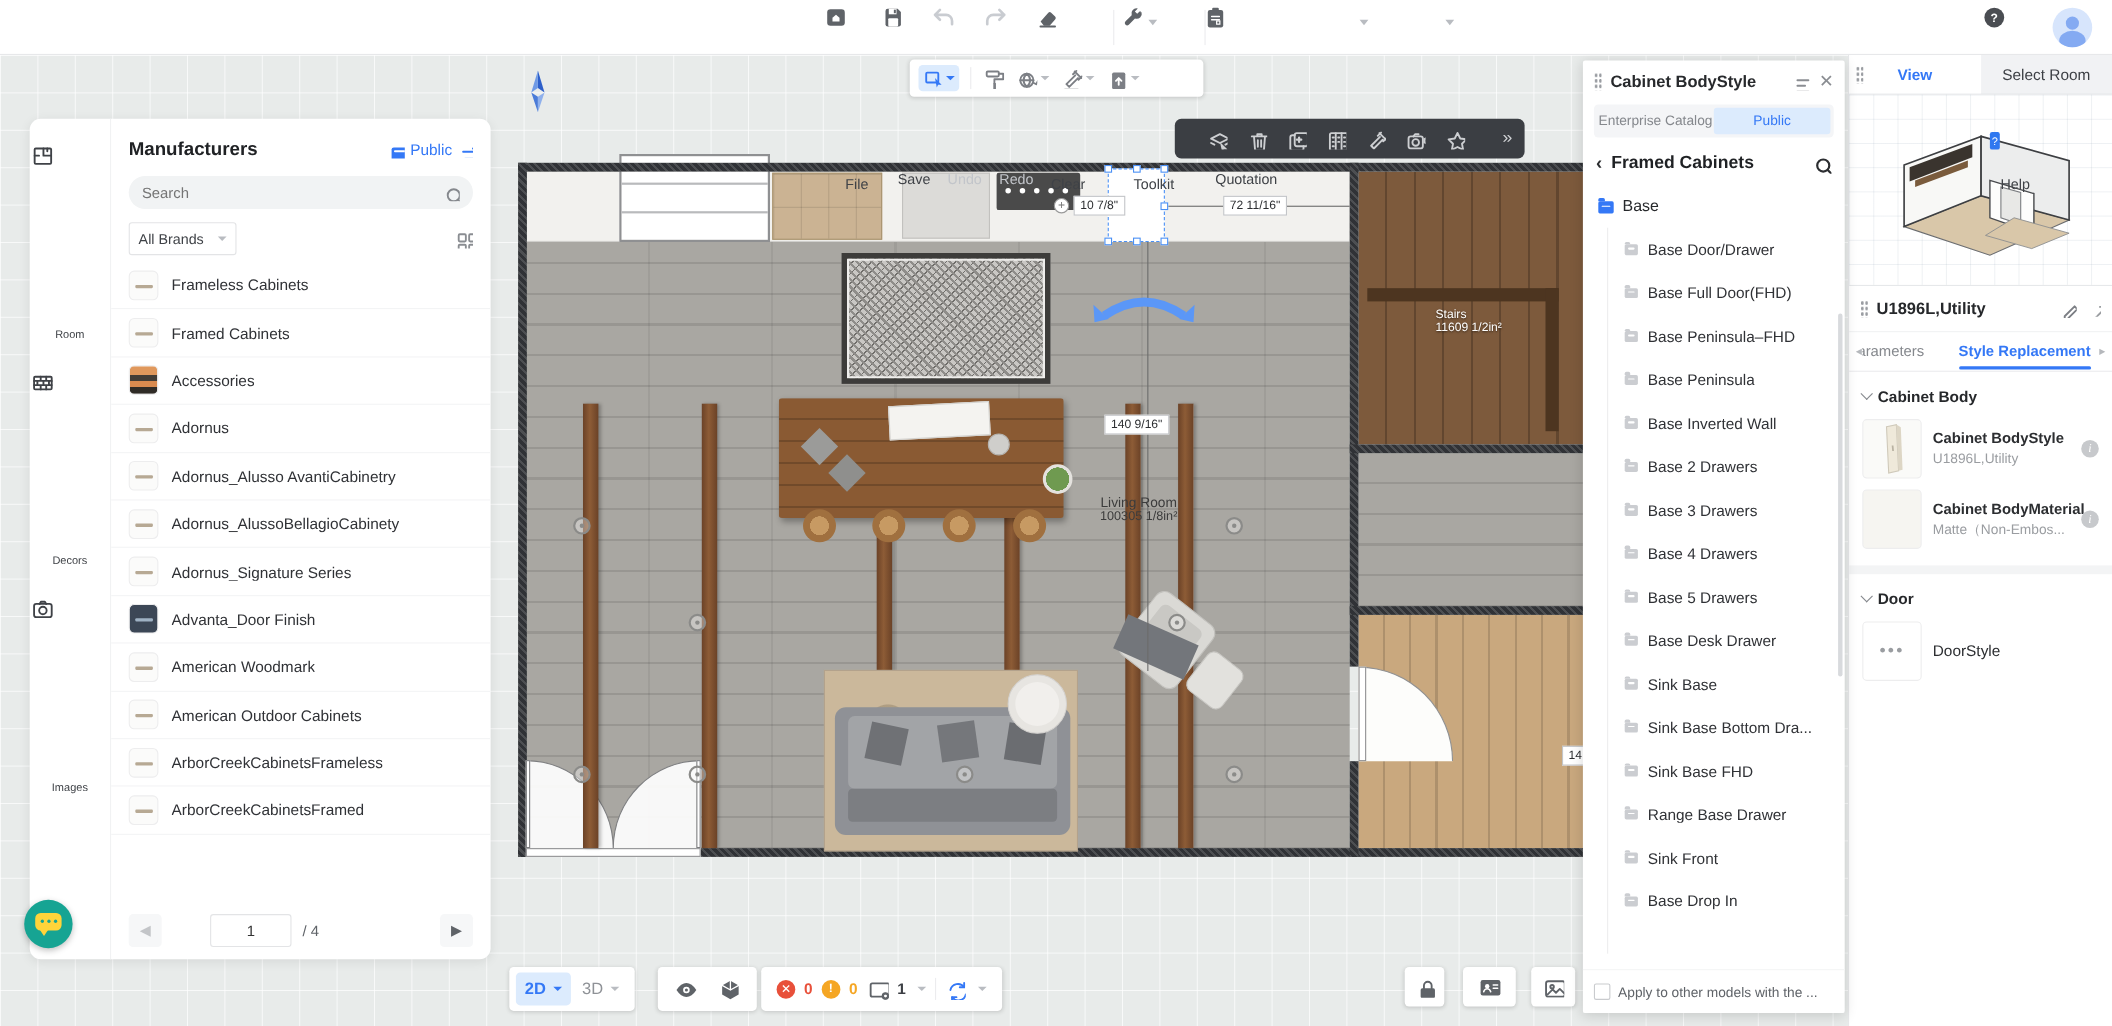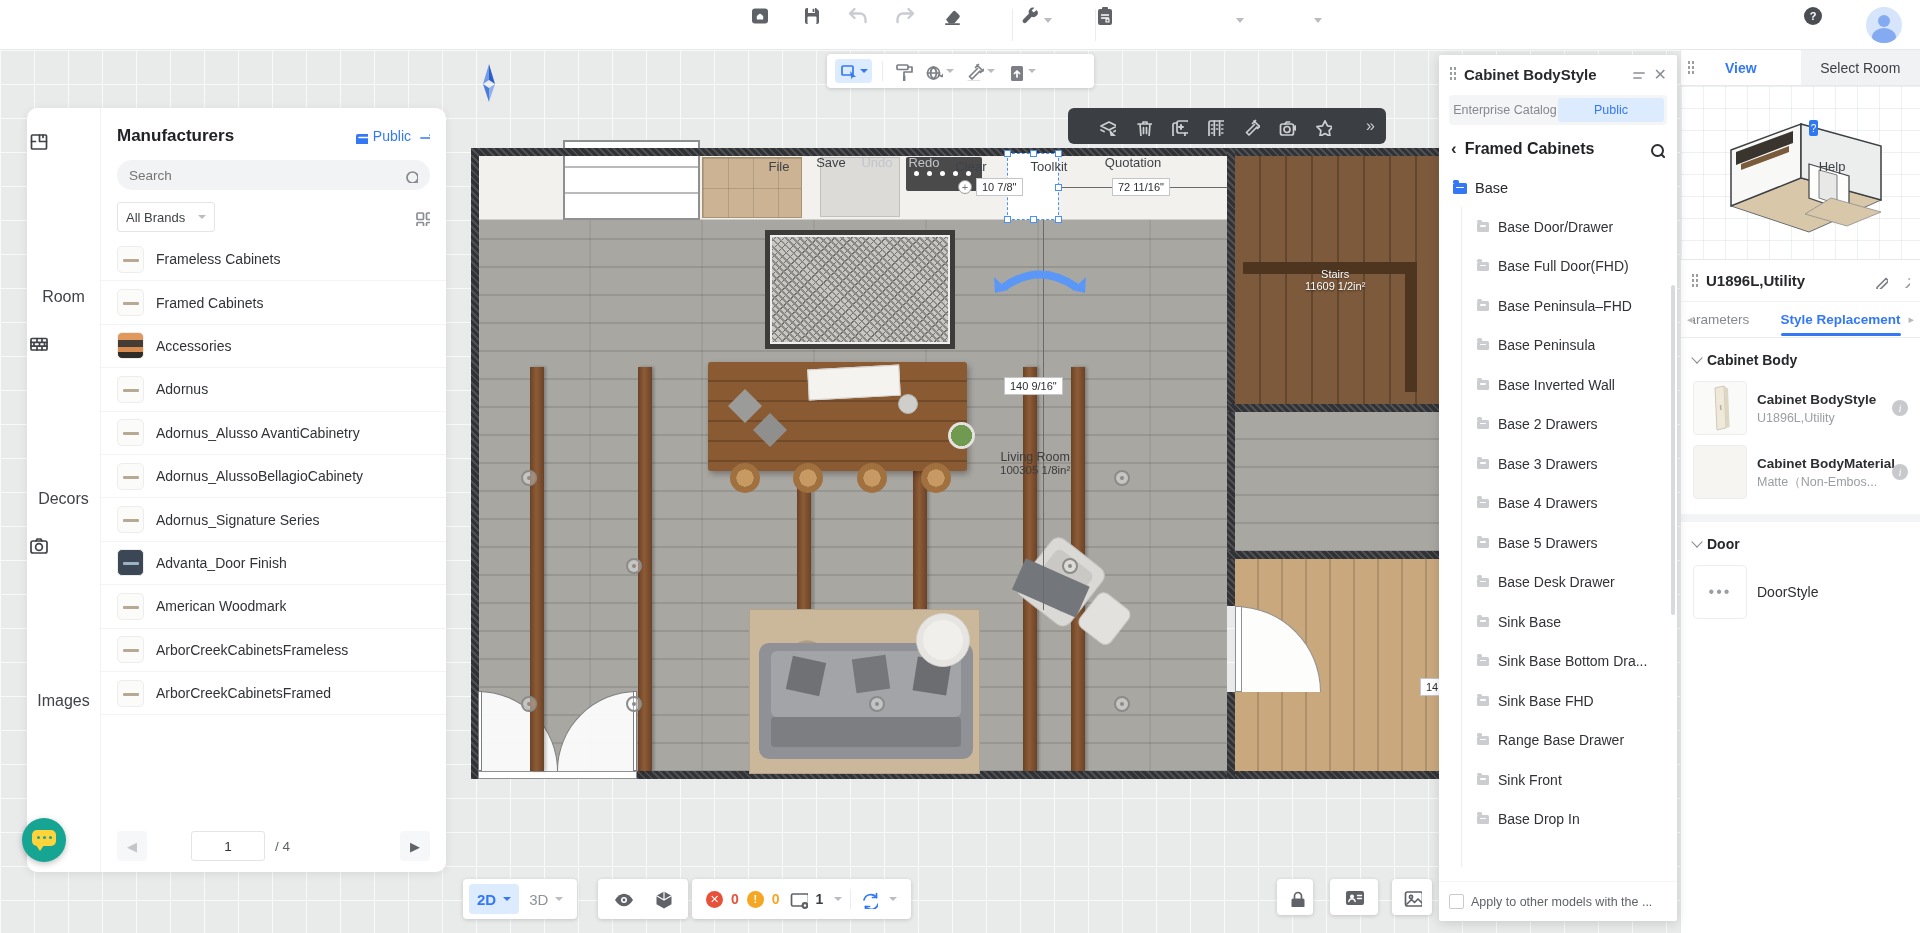--- a/index.html
+++ b/index.html
@@ -32,21 +32,21 @@
   .smallcaret{width:0;height:0;border-left:4px solid transparent;border-right:4px solid transparent;border-top:4px solid #b9bcc1;margin-left:3px}
   
   #darkbar{position:absolute;left:1068px;top:58px;width:318px;height:36px;background:#3b3e43;border-radius:6px;display:flex;align-items:center;gap:17px;padding:0 12px;z-index:12;color:#cdcfd2}
   #darkbar .ic{width:19px;height:19px}
   .dots{width:7px;height:16px;background-image:radial-gradient(#9a9da2 1.2px,transparent 1.4px);background-size:4px 5px}
   
   #leftcard{position:absolute;left:27px;top:108px;width:419px;height:764px;background:#fff;border-radius:10px;box-shadow:0 2px 10px rgba(0,0,0,.08);z-index:20;display:flex}
   #leftnav{width:74px;border-right:1px solid #f1f2f3;padding-top:22px}
   .nav-item{text-align:center;margin-bottom:26px;cursor:pointer}
   .nav-item .nglyph{width:30px;height:30px;margin:0 auto;color:#3f4247}
-  .nav-item .nlbl{font-size:16px;margin-top:8px;color:#3f4247}
+  .nav-item .nlbl{font-size:10px;margin-top:19px;color:#3f4247}
   .nav-item.active .nglyph{width:38px;height:38px;background:#3478f6;border-radius:9px;color:#fff;padding:5px}
   #manpanel{flex:1;display:flex;flex-direction:column;padding:18px 0 0 0;min-width:0}
   #man-head{display:flex;align-items:center;padding:0 16px}
   #man-title{font-size:17px;font-weight:bold;color:#202225}
   #man-scope{margin-left:auto;display:flex;align-items:center;gap:5px;color:#3478f6;font-size:14px;cursor:pointer}
   #searchwrap{margin:14px 16px 0;background:#f1f3f4;border-radius:16px;height:30px;display:flex;align-items:center;padding:0 12px}
   #searchwrap input{border:0;background:transparent;outline:none;font-size:13.5px;flex:1;color:#333}
   #filterrow{display:flex;align-items:center;margin:12px 16px 6px}
   #brandfilter{border:1px solid #e3e4e6;border-radius:3px;height:30px;width:98px;display:flex;align-items:center;padding:0 8px;font-size:13px;color:#3f4247;cursor:pointer}
   #brandfilter .smallcaret{margin-left:auto}
@@ -141,21 +141,21 @@
   </div>
 
   <div class="abs" style="left:563px;top:90px;width:137px;height:80px;background:#fff;border:2px solid #8f9092">
     <i class="abs" style="left:0;top:24px;width:100%;height:2px;background:#b9bab c;background:#b9babc"></i>
     <i class="abs" style="left:0;top:50px;width:100%;height:2px;background:#b9babc"></i>
   </div>
 
   <div class="abs" style="left:1235px;top:106px;width:208px;height:248px;background:#7d5a3c;background-image:repeating-linear-gradient(90deg,transparent 0 24px,rgba(0,0,0,.22) 24px 26px)">
     <div class="abs" style="left:8px;top:106px;width:174px;height:12px;background:#4d3520"></div>
     <div class="abs" style="left:170px;top:106px;width:12px;height:130px;background:#4d3520"></div>
-    <div class="abs" style="left:70px;top:112px;color:#fff;font-size:11px;text-align:center;text-shadow:0 1px 2px rgba(0,0,0,.6)">
+    <div class="abs" style="left:70px;top:124px;color:#fff;font-size:11px;text-shadow:0 1px 2px rgba(0,0,0,.6)">
       <div>Stairs</div>
         <div>11609 1/2in²</div>
     </div>
   </div>
 
   <div class="abs" style="left:1235px;top:362px;width:208px;height:139px;background:#a9a7a2;background-image:repeating-linear-gradient(180deg,transparent 0 26px,rgba(0,0,0,.10) 26px 28px)"></div>
   <div class="abs" style="left:1235px;top:509px;width:208px;height:212px;background:#c9a87e;background-image:repeating-linear-gradient(90deg,transparent 0 22px,rgba(0,0,0,.14) 22px 24px)">
     <div class="abs" style="left:0;top:47px;width:86px;height:86px;background:#fdfdfb;border-radius:0 100% 0 0;border-right:1.5px solid #8f9092;border-top:1.5px solid #8f9092"></div>
     <div class="abs" style="left:0;top:47px;width:7px;height:86px;background:#fff;border:1px solid #8f9092"></div>
   </div>
@@ -593,20 +593,24 @@
         <div class="brand-row">
           <span class="brand-logo"></span>
           <span class="brand-name">Advanta_Door Finish</span>
         </div>
 
         <div class="brand-row">
           <span class="brand-logo"></span>
           <span class="brand-name">American Woodmark</span>
         </div>
 
+        <div class="brand-row">
+          <span class="brand-logo"></span>
+          <span class="brand-name">American Outdoor Cabinets</span>
+        </div>
 
         <div class="brand-row">
           <span class="brand-logo"></span>
           <span class="brand-name">ArborCreekCabinetsFrameless</span>
         </div>
 
         <div class="brand-row">
           <span class="brand-logo"></span>
           <span class="brand-name">ArborCreekCabinetsFramed</span>
         </div>

